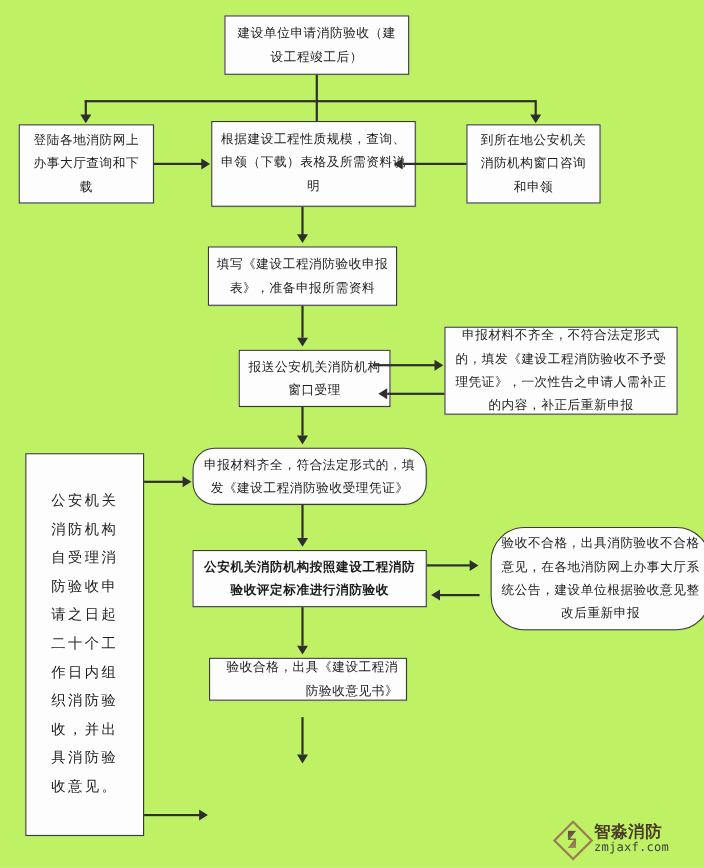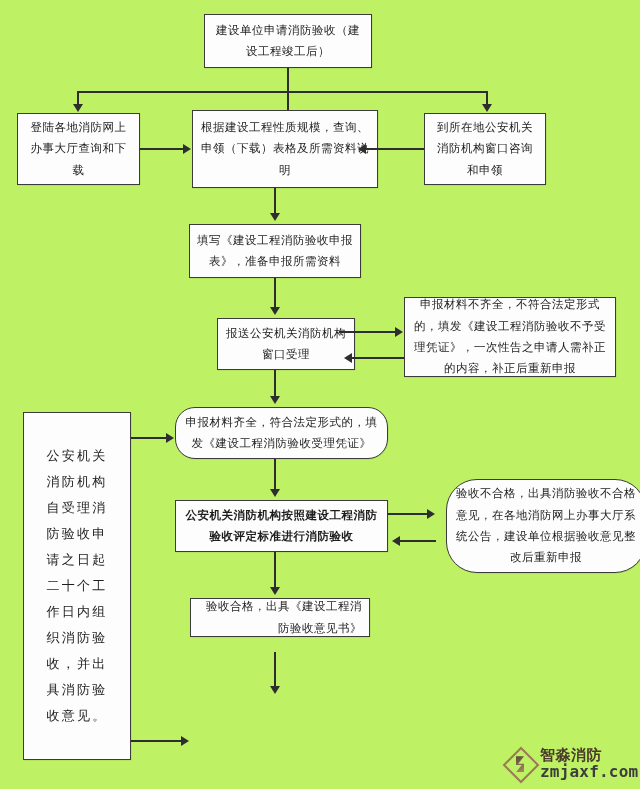--- a/index.html
+++ b/index.html
@@ -110,22 +110,22 @@
     line-height: 1.05;
   }
   #wm-cn {
     font-size: 15px;
     font-weight: bold;
     color: #4a3a2a;
     letter-spacing: 0.5px;
   }
   #wm-url {
     font-family: "DejaVu Sans Mono", "Liberation Mono", monospace;
-    font-size: 16px;
-    font-weight: bold;
+    font-size: 11px;
+    font-weight: normal;
     color: #3d3d3d;
     letter-spacing: 0.2px;
   }
 </style>
 </head>
 <body>
 
 <div id="canvas">
 
   <div class="node" style="left:204px; top:14px; width:168px; height:54px;">

